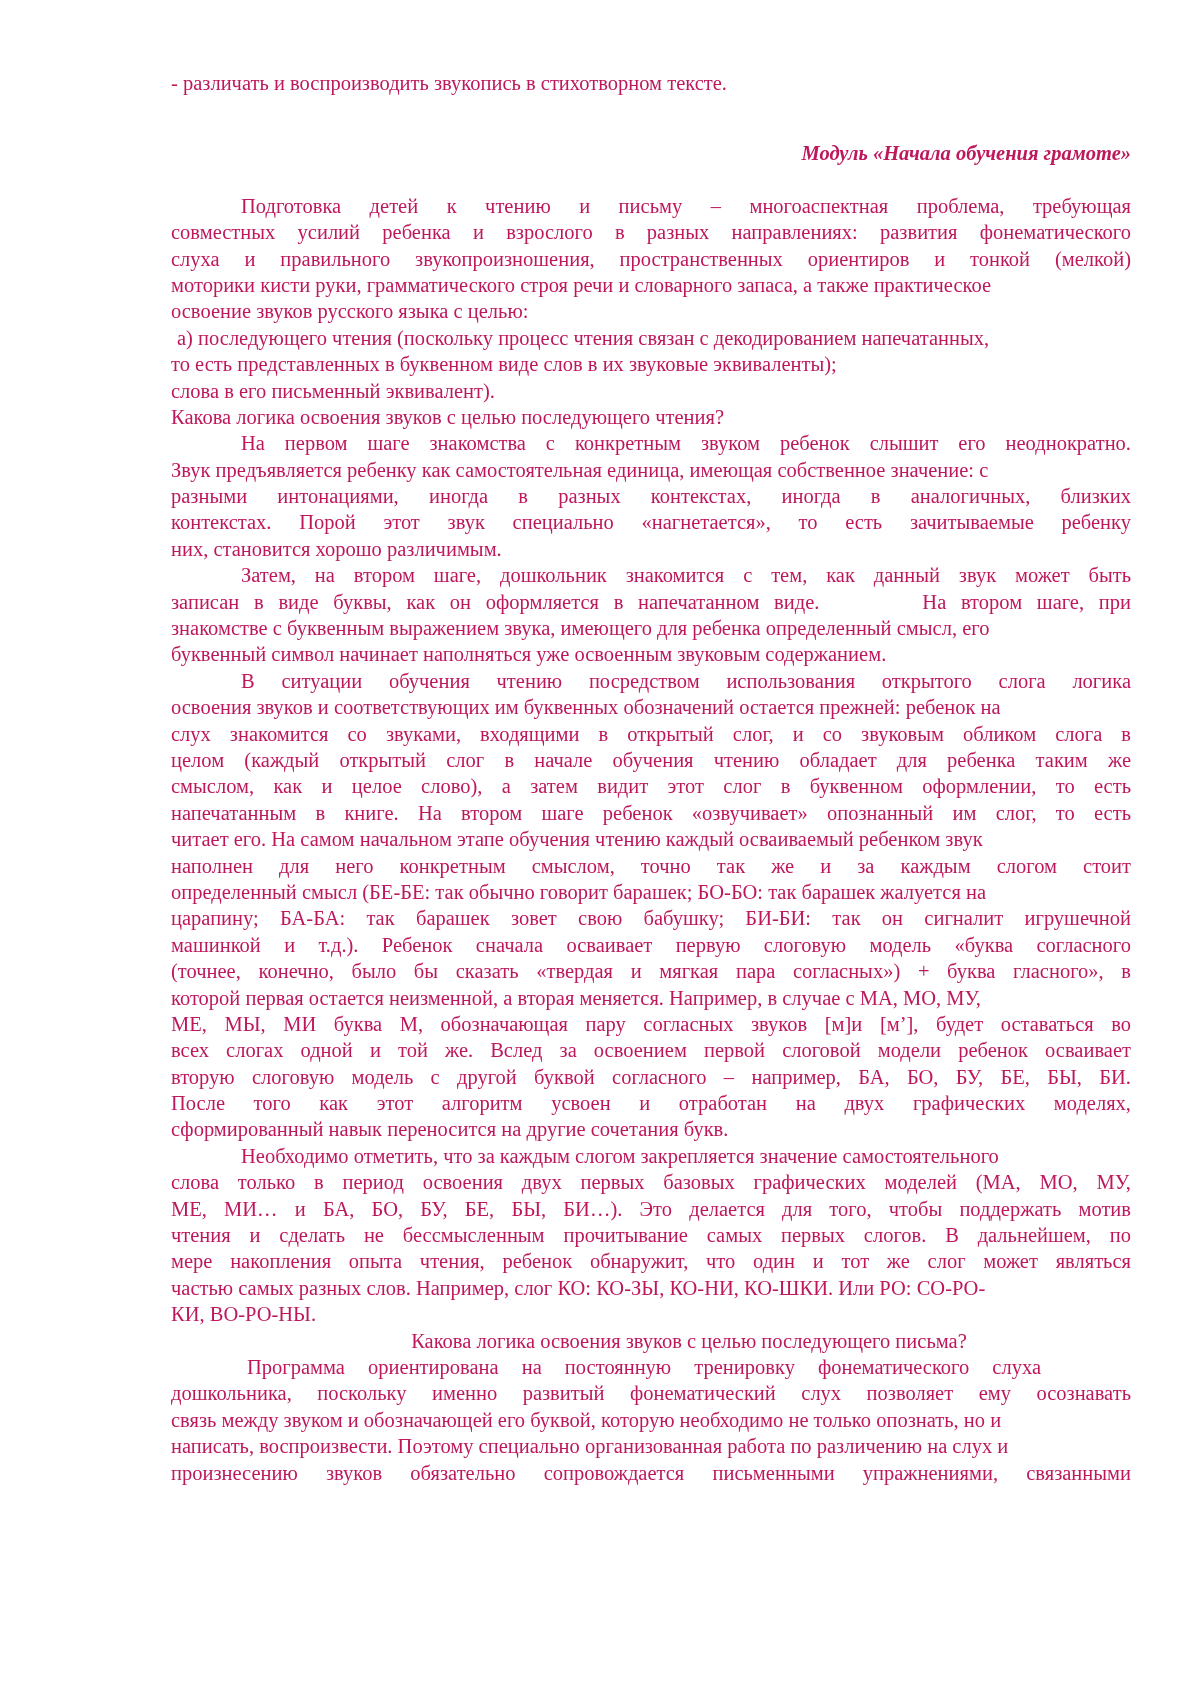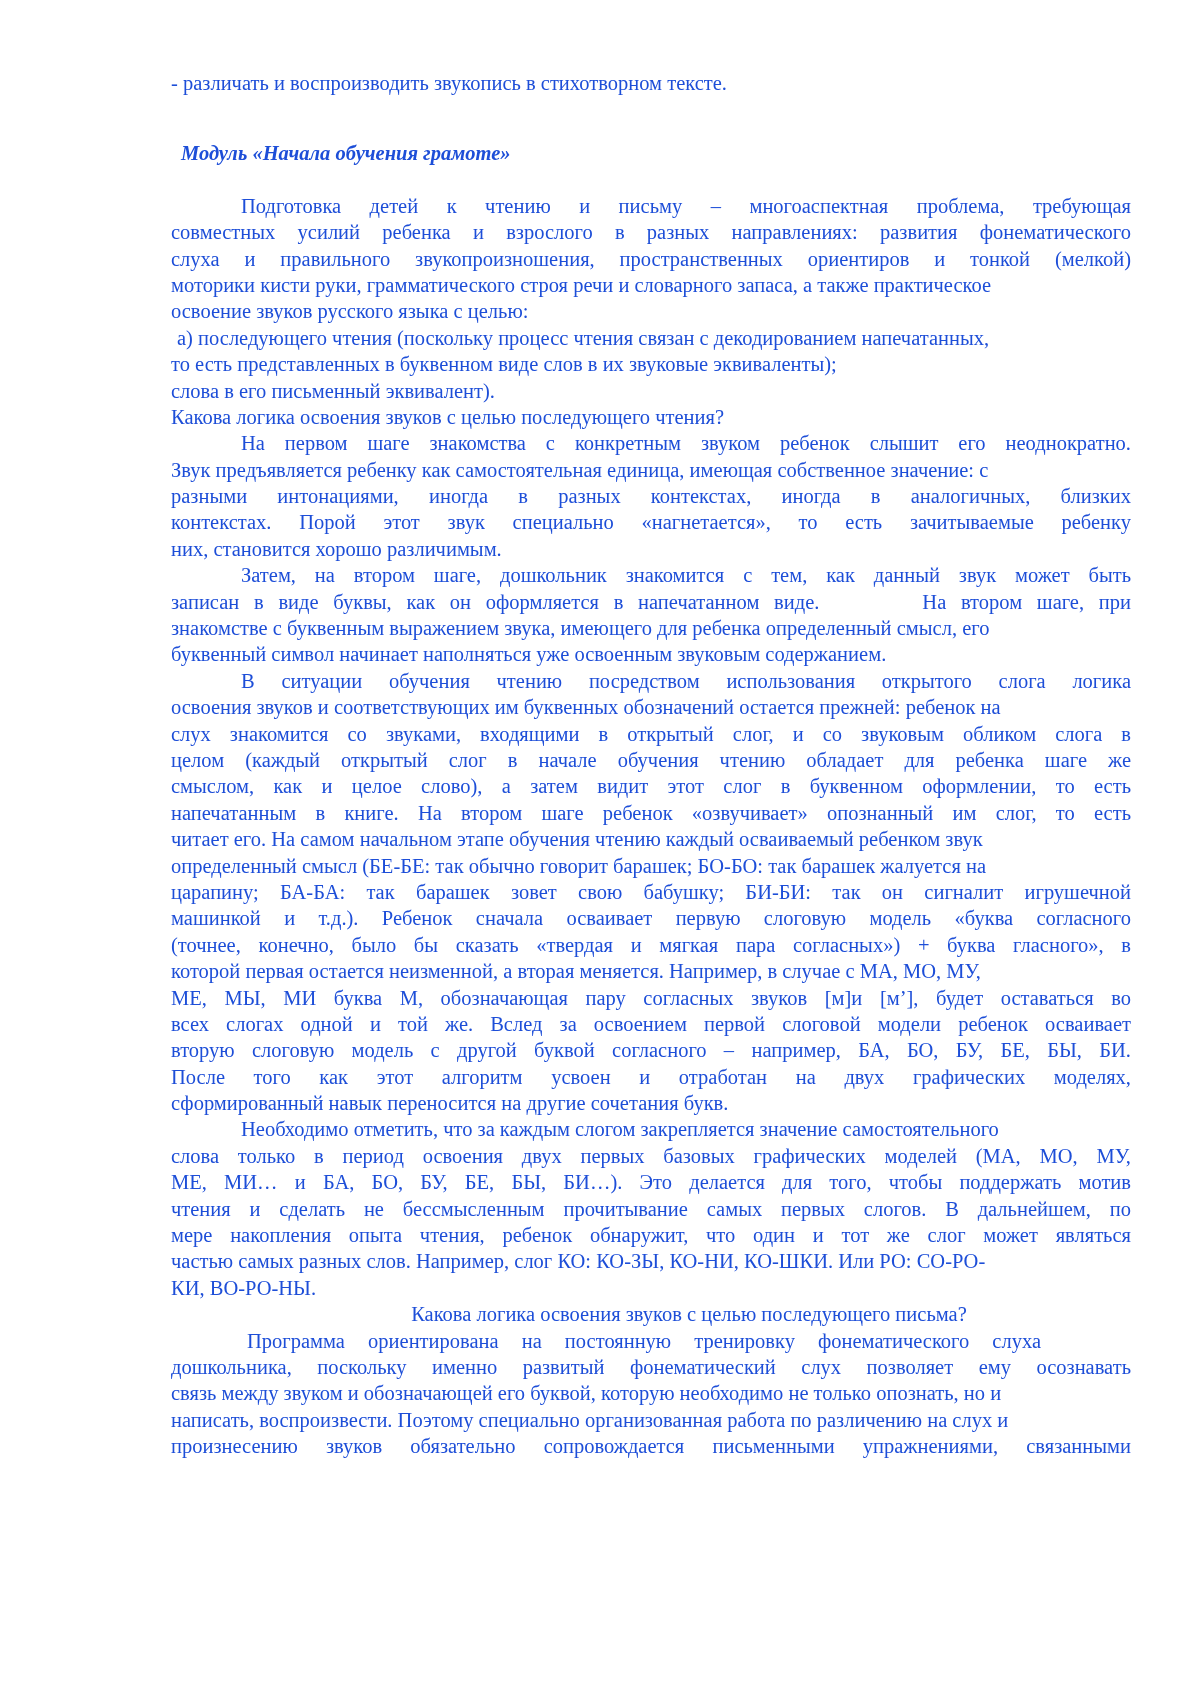--- a/index.html
+++ b/index.html
@@ -4,38 +4,38 @@
   <style>
     html, body { margin: 0; padding: 0; background: #ffffff; }
     body { width: 1190px; height: 1683px; position: relative; overflow: hidden; }
     .page {
       position: absolute;
       left: 171px;
       top: 70px;
       width: 960px;
       font-family: "Liberation Serif", serif;
       font-size: 20.5px;
-      color: #1d4ed8;
+      color: #be185d;
     }
     .line {
       height: 26.4px;
       line-height: 26.4px;
       white-space: nowrap;
       overflow: visible;
     }
     .line.j {
       text-align: justify;
       text-align-last: justify;
       white-space: normal;
       overflow: hidden;
     }
     .line.ind { padding-left: 70px; }
     .line.ind-s { padding-left: 6px; }
     .line.title {
-      text-align: left;
+      text-align: right;
       font-style: italic;
       font-weight: bold;
       padding-left: 10px;
     }
     .gap-lg { height: 44px; }
     .gap-md { height: 26px; }
   </style>
 </head>
 <body>
 
@@ -78,24 +78,25 @@
     <div class="line j ind">Затем, на втором шаге, дошкольник знакомится с тем, как данный звук может быть</div>
     <div class="line j" style="white-space:pre-wrap;">записан в виде буквы, как он оформляется в напечатанном виде.       На втором шаге, при</div>
     <div class="line">знакомстве с буквенным выражением звука, имеющего для ребенка определенный смысл, его</div>
     <div class="line">буквенный символ начинает наполняться уже освоенным звуковым содержанием.</div>
   </div>
 
   <div>
     <div class="line j ind">В ситуации обучения чтению посредством использования открытого слога логика</div>
     <div class="line">освоения звуков и соответствующих им буквенных обозначений остается прежней: ребенок на</div>
     <div class="line j">слух знакомится со звуками, входящими в открытый слог, и со звуковым обликом слога в</div>
-    <div class="line j">целом (каждый открытый слог в начале обучения чтению обладает для ребенка шаге же</div>
+    <div class="line j">целом (каждый открытый слог в начале обучения чтению обладает для ребенка таким же</div>
     <div class="line j">смыслом, как и целое слово), а затем видит этот слог в буквенном оформлении, то есть</div>
     <div class="line j">напечатанным в книге.  На втором шаге ребенок «озвучивает» опознанный им слог, то есть</div>
     <div class="line">читает его. На самом начальном этапе обучения чтению каждый осваиваемый ребенком звук</div>
+    <div class="line j">наполнен для него конкретным смыслом, точно так же и за каждым слогом стоит</div>
     <div class="line">определенный смысл  (БЕ-БЕ: так обычно говорит  барашек; БО-БО: так барашек жалуется на</div>
     <div class="line j">царапину; БА-БА: так барашек зовет свою бабушку; БИ-БИ: так он сигналит игрушечной</div>
     <div class="line j">машинкой и т.д.). Ребенок сначала осваивает первую слоговую модель «буква согласного</div>
     <div class="line j">(точнее, конечно, было бы сказать «твердая и мягкая пара согласных») + буква гласного», в</div>
     <div class="line">которой первая остается неизменной, а вторая меняется. Например, в случае с МА, МО, МУ,</div>
     <div class="line j">МЕ, МЫ, МИ буква М, обозначающая пару согласных звуков [м]и [м’], будет оставаться во</div>
     <div class="line j">всех слогах одной и той же. Вслед за освоением первой слоговой модели ребенок осваивает</div>
     <div class="line j">вторую слоговую модель с другой буквой согласного – например, БА, БО, БУ, БЕ, БЫ, БИ.</div>
     <div class="line j">После того как этот алгоритм усвоен и отработан на двух графических моделях,</div>
     <div class="line">сформированный навык переносится на другие сочетания букв.</div>

